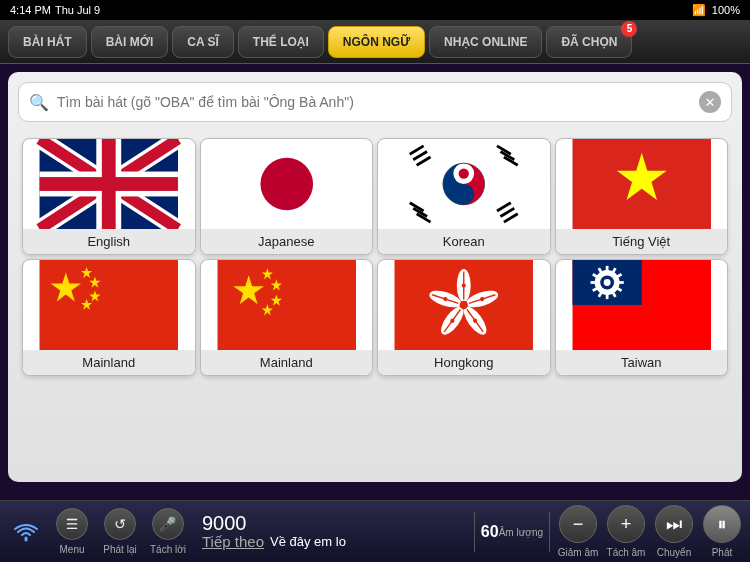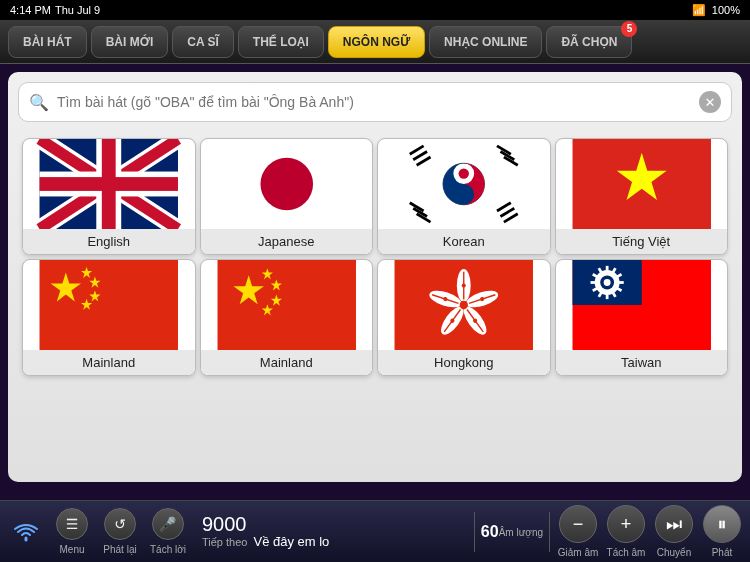--- a/index.html
+++ b/index.html
@@ -209,21 +209,22 @@
       padding: 0 8px;
     }
     .song-number {
       color: #fff;
       font-size: 20px;
       font-weight: normal;
       line-height: 1;
     }
     .song-next {
       color: #aaa;
-      font-size: 11px;
+      font-size: 15px;
+      text-decoration: underline;
     }
     .song-title {
       color: #fff;
       font-size: 13px;
     }
 
     .divider-v {
       width: 1px;
       height: 40px;
       background: #555;

